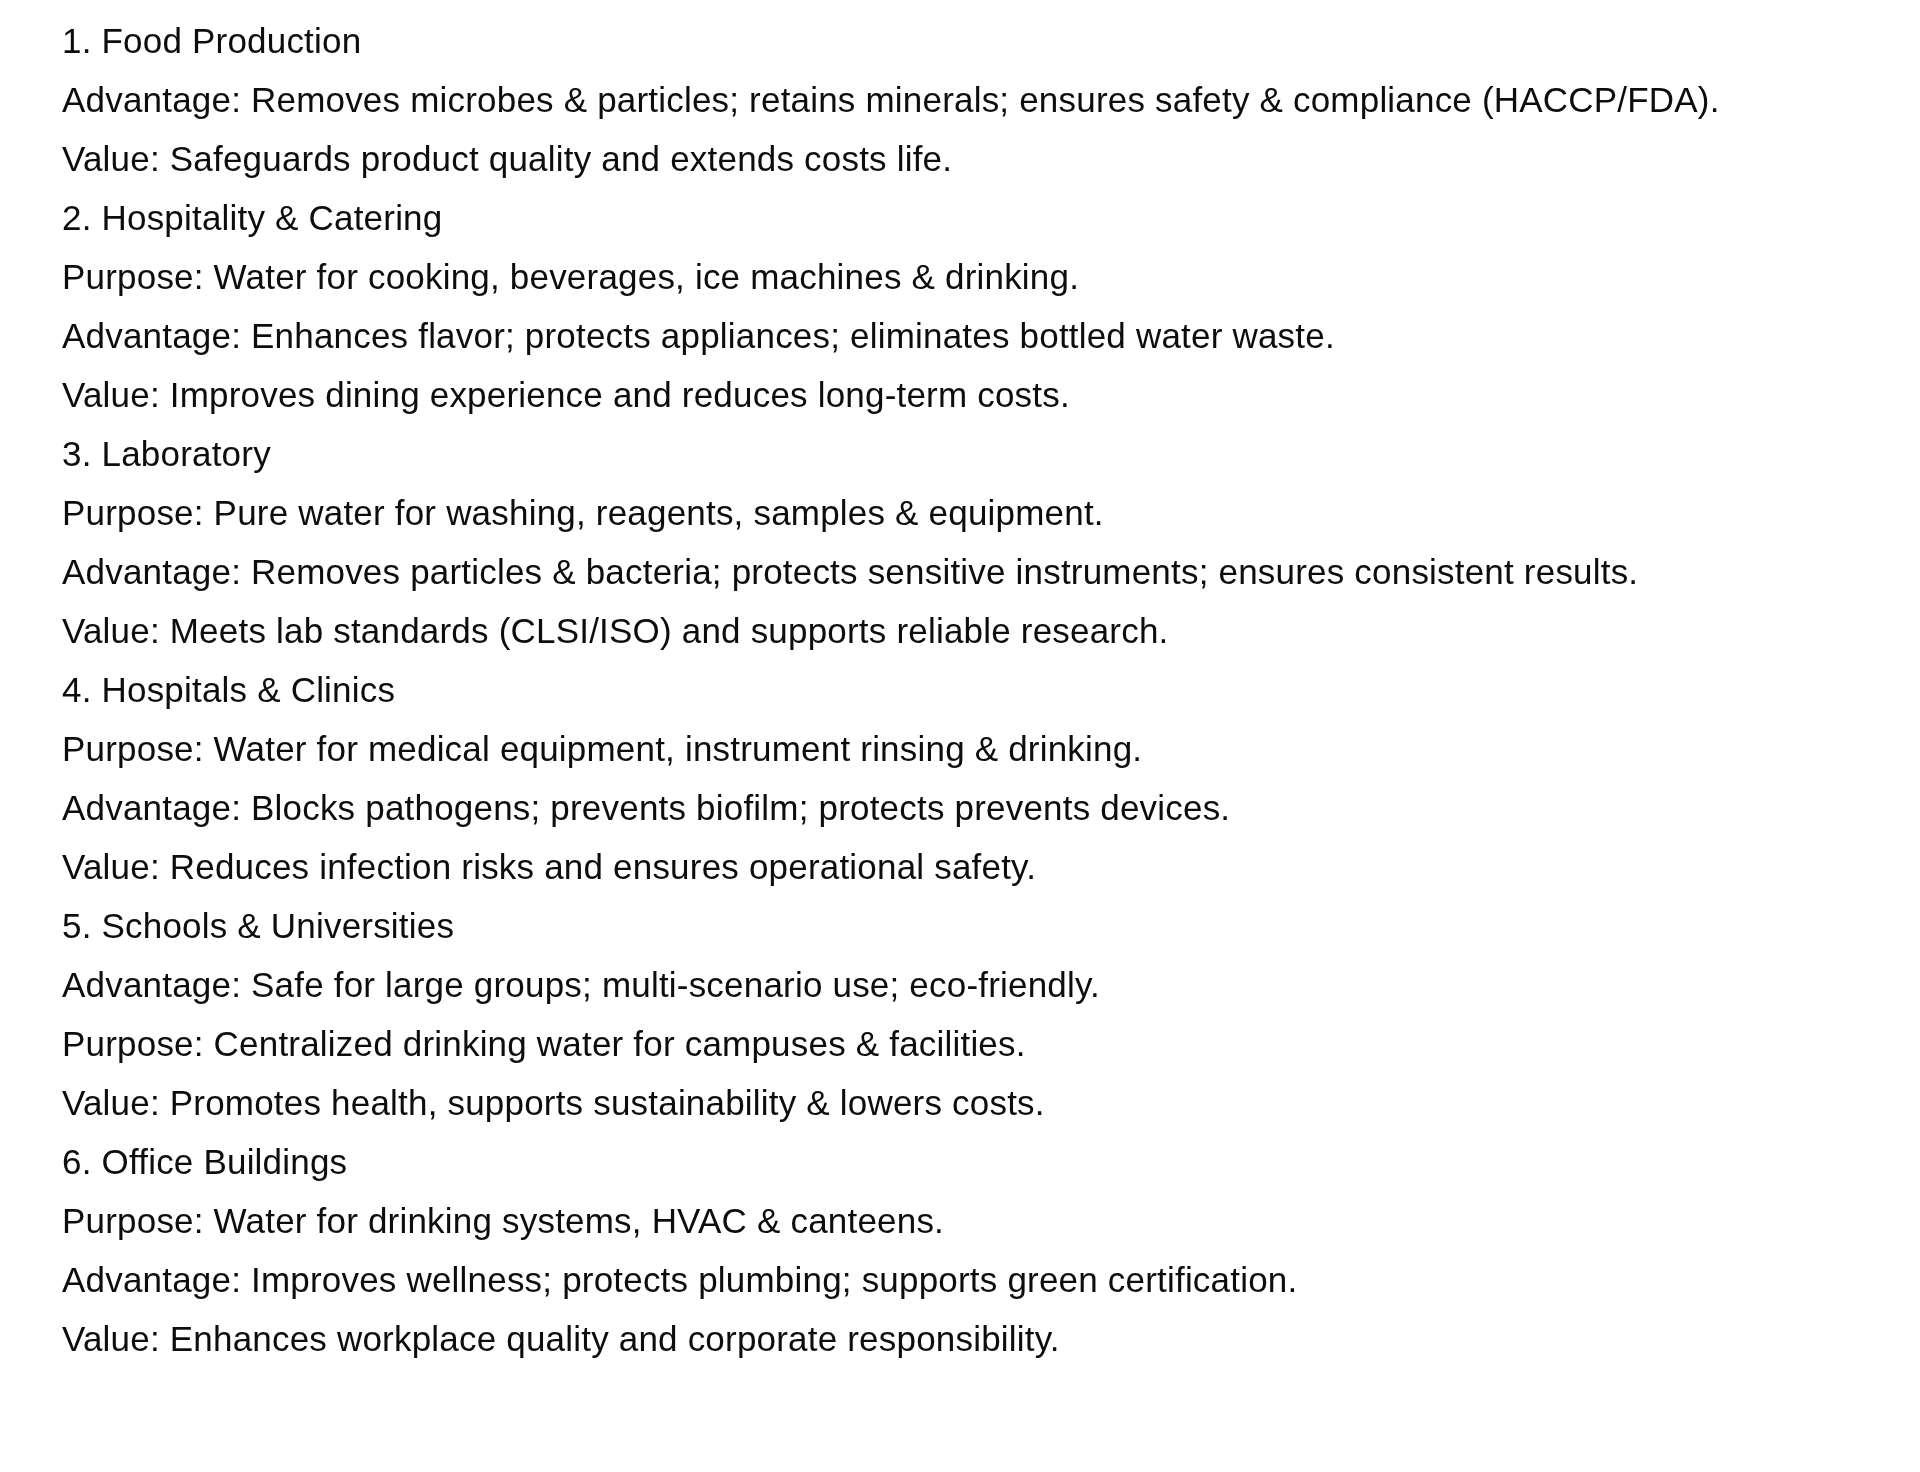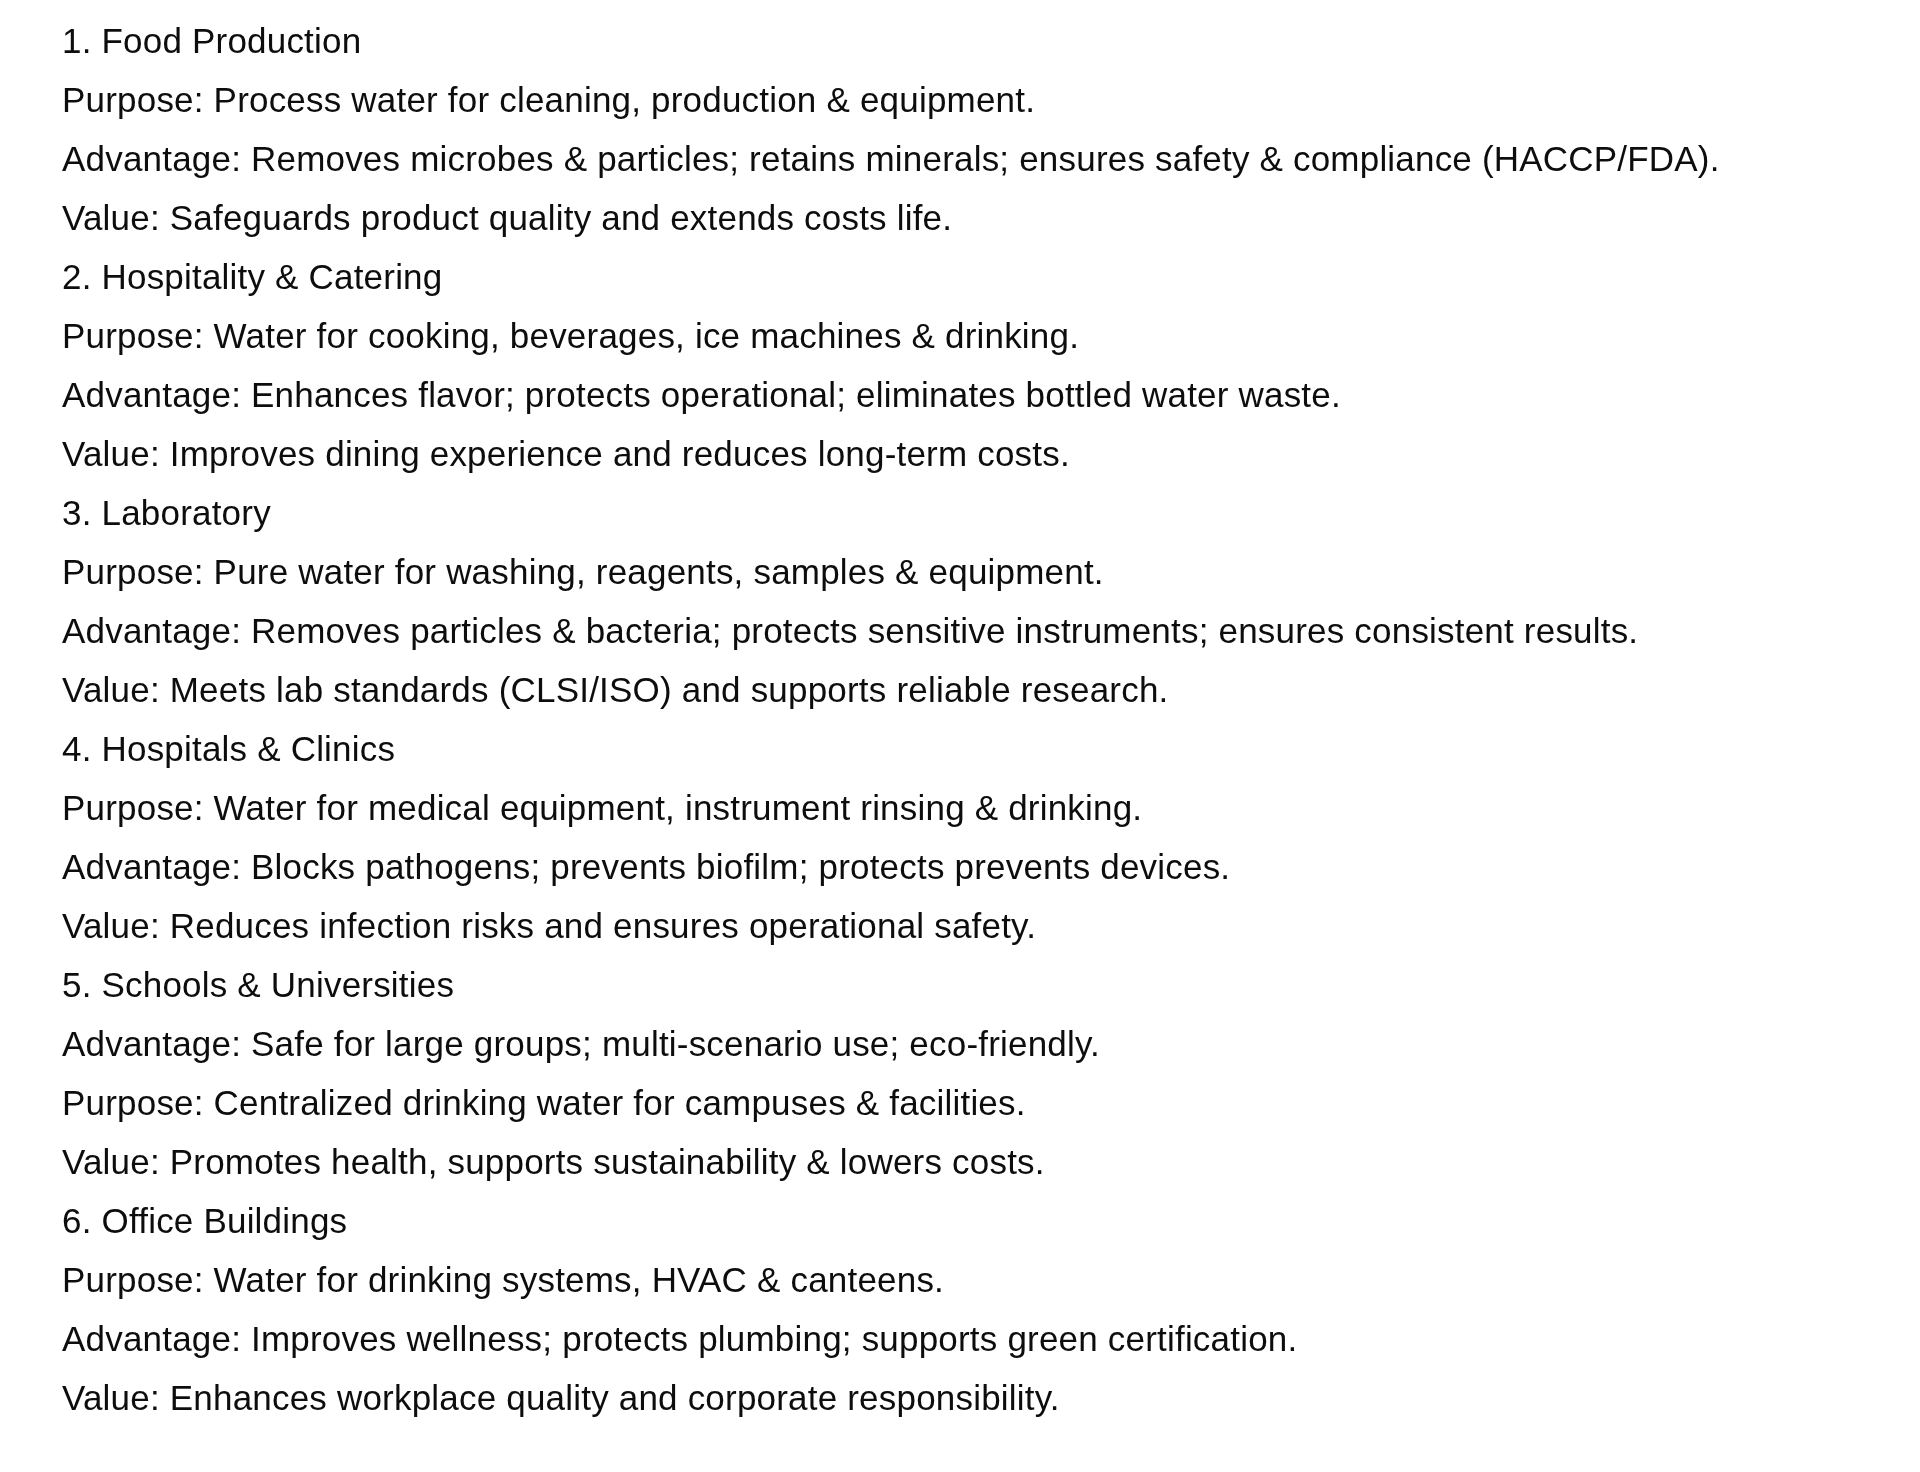--- a/index.html
+++ b/index.html
@@ -25,29 +25,28 @@
     letter-spacing: 0.2px;
   }
 </style>
 </head>
 <body>
 
 <div class="page">
 
   <div>
     <div class="line">1. Food Production</div>
-    <div class="line">Purpose: Process water for cleaning, production &amp; equipment.</div>
     <div class="line">Advantage: Removes microbes &amp; particles; retains minerals; ensures safety &amp; compliance (HACCP/FDA).</div>
     <div class="line">Value: Safeguards product quality and extends costs life.</div>
   </div>
 
   <div>
     <div class="line">2. Hospitality &amp; Catering</div>
     <div class="line">Purpose: Water for cooking, beverages, ice machines &amp; drinking.</div>
-    <div class="line">Advantage: Enhances flavor; protects operational; eliminates bottled water waste.</div>
+    <div class="line">Advantage: Enhances flavor; protects appliances; eliminates bottled water waste.</div>
     <div class="line">Value: Improves dining experience and reduces long-term costs.</div>
   </div>
 
   <div>
     <div class="line">3. Laboratory</div>
     <div class="line">Purpose: Pure water for washing, reagents, samples &amp; equipment.</div>
     <div class="line">Advantage: Removes particles &amp; bacteria; protects sensitive instruments; ensures consistent results.</div>
     <div class="line">Value: Meets lab standards (CLSI/ISO) and supports reliable research.</div>
   </div>
 

